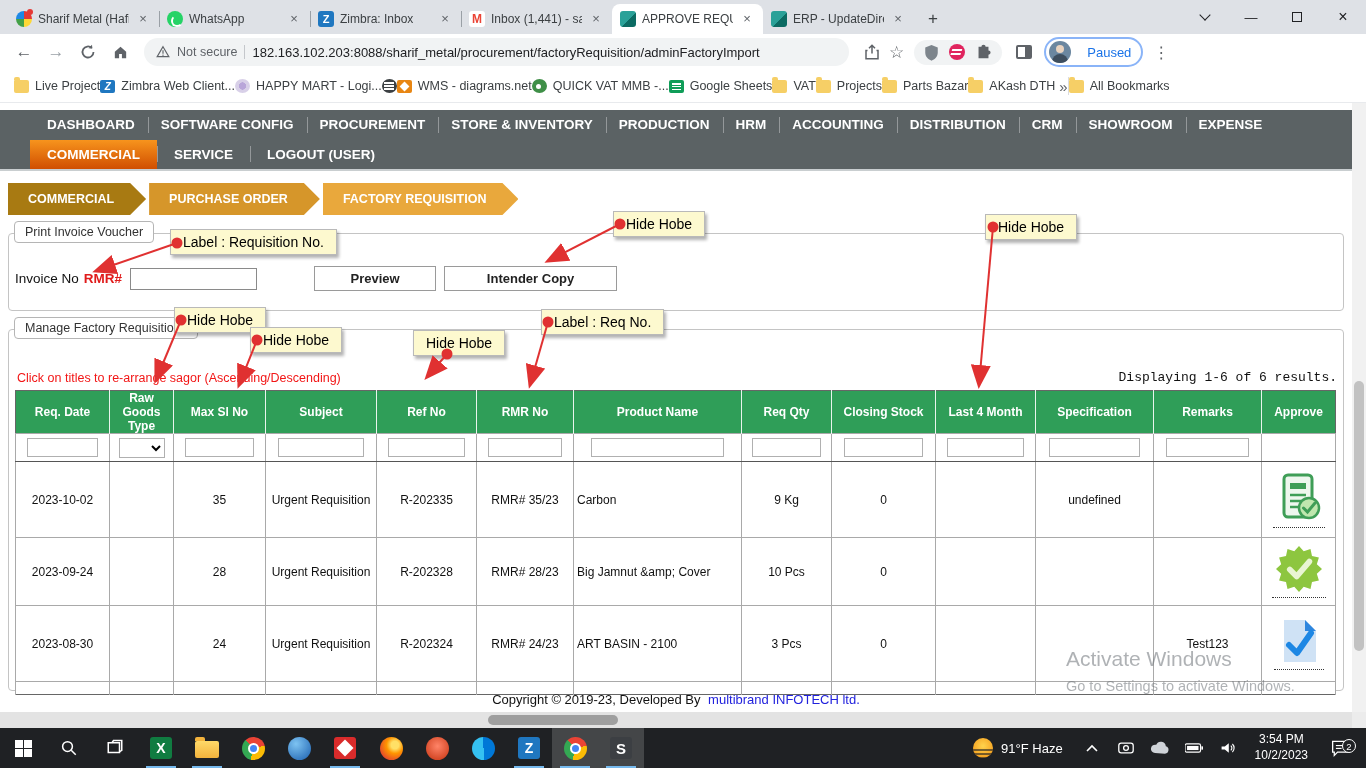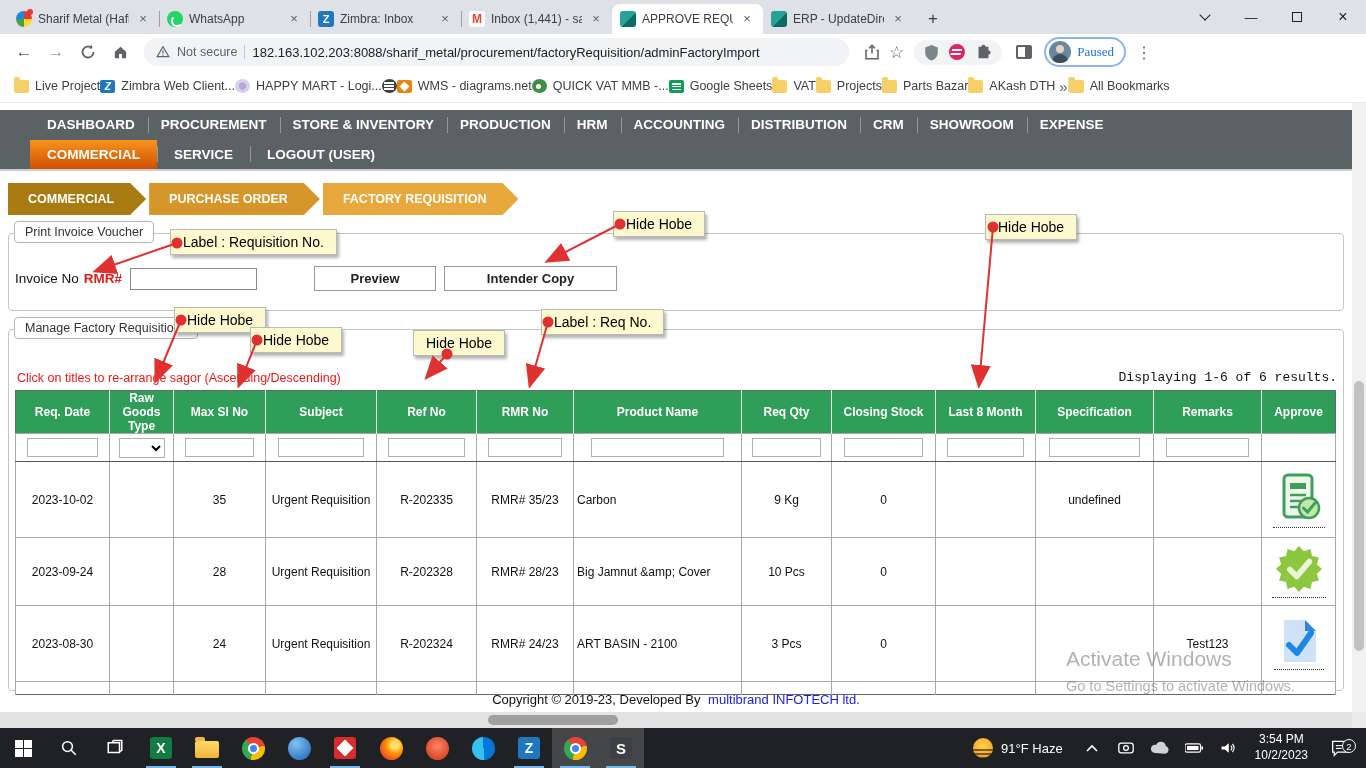--- a/index.html
+++ b/index.html
@@ -37,21 +37,21 @@
   .urlbar { flex:0 0 705px; height:28px; margin-left:6px; background:#f1f3f4; border-radius:14px; display:flex; align-items:center; padding:0 12px; gap:7px; }
   .urlbar .sec { font-size:12.5px; color:#5f6368; white-space:nowrap; }
   .urlbar .div { width:1px; height:14px; background:#c4c7cb; }
   .urlbar .url { font-size:13px; color:#202124; white-space:nowrap; overflow:hidden; }
   .tbicons { display:flex; align-items:center; gap:8px; margin-left:10px; }
   .extbox { display:flex; align-items:center; gap:10px; background:#f1f3f4; border-radius:14px; padding:4px 10px; margin-left:6px; }
   .redext { width:16px; height:16px; background:#e0245e; border-radius:50%; position:relative; }
   .redext::after { content:""; position:absolute; left:3px; top:5px; width:10px; height:2px; background:#fff; box-shadow:0 4px 0 #fff; transform:skewX(-18deg); }
   .sidebtn { width:16px; height:14px; border:2px solid #5f6368; border-radius:2px; position:relative; }
   .sidebtn::after { content:""; position:absolute; right:0; top:0; bottom:0; width:5px; background:#5f6368; }
-  .profile { display:flex; align-items:center; gap:6px; border:2px solid #8ab4f8; border-radius:16px; padding:2px 10px 2px 3px; margin-left:8px;font-family:Liberation Serif, serif; }
+  .profile { display:flex; align-items:center; gap:16px; border:2px solid #8ab4f8; border-radius:16px; padding:2px 10px 2px 3px; margin-left:8px; }
   .avatar { width:22px; height:22px; border-radius:50%; background:#6b87a0; position:relative; overflow:hidden; }
   .avatar::before { content:""; position:absolute; left:7px; top:4px; width:8px; height:8px; background:#e8d3c0; border-radius:50%; }
   .avatar::after { content:""; position:absolute; left:3px; top:13px; width:16px; height:10px; background:#3e4e5e; border-radius:8px 8px 0 0; }
   .profile .ptxt { font-size:13px; color:#1a73e8; }
   .kebab { font-size:16px; color:#5f6368; padding:0 6px; }
 
   .bookmarksbar { position:absolute; top:70px; left:0; width:1366px; height:33px; background:#fff; border-bottom:1px solid #e8eaed; display:flex; align-items:center; padding:0 14px; font-size:12.5px; color:#3c4043; }
   .bm { display:flex; align-items:center; gap:6px; white-space:nowrap; }
   .bicon { width:15px; height:13px; position:relative; flex:0 0 15px; }
   .bfolder { background:#f6cf66; border-radius:1px 2px 2px 2px; }
@@ -318,20 +318,21 @@
         <i class="bicon bfolder"></i>
         <span>All Bookmarks</span>
       </span>
   </div>
 
   <div class="page">
 
     <div class="mainmenu">
       <div class="mrow1">
         <span class="mi">DASHBOARD</span>
+        <span class="mi">SOFTWARE CONFIG</span>
         <span class="mi">PROCUREMENT</span>
         <span class="mi">STORE &amp; INVENTORY</span>
         <span class="mi">PRODUCTION</span>
         <span class="mi">HRM</span>
         <span class="mi">ACCOUNTING</span>
         <span class="mi">DISTRIBUTION</span>
         <span class="mi">CRM</span>
         <span class="mi">SHOWROOM</span>
         <span class="mi">EXPENSE</span>
       </div>
@@ -386,21 +387,21 @@
             <tr>
           <th>Req. Date</th>
           <th>Raw Goods Type</th>
           <th>Max Sl No</th>
           <th>Subject</th>
           <th>Ref No</th>
           <th>RMR No</th>
           <th>Product Name</th>
           <th>Req Qty</th>
           <th>Closing Stock</th>
-          <th>Last 8 Month</th>
+          <th>Last 4 Month</th>
           <th>Specification</th>
           <th>Remarks</th>
           <th>Approve</th>
         </tr>
         <tr class="frow">
           <td><input style=""></td>
           <td><select><option></option></select></td>
           <td><input style=""></td>
           <td><input style=""></td>
           <td><input style=""></td>

